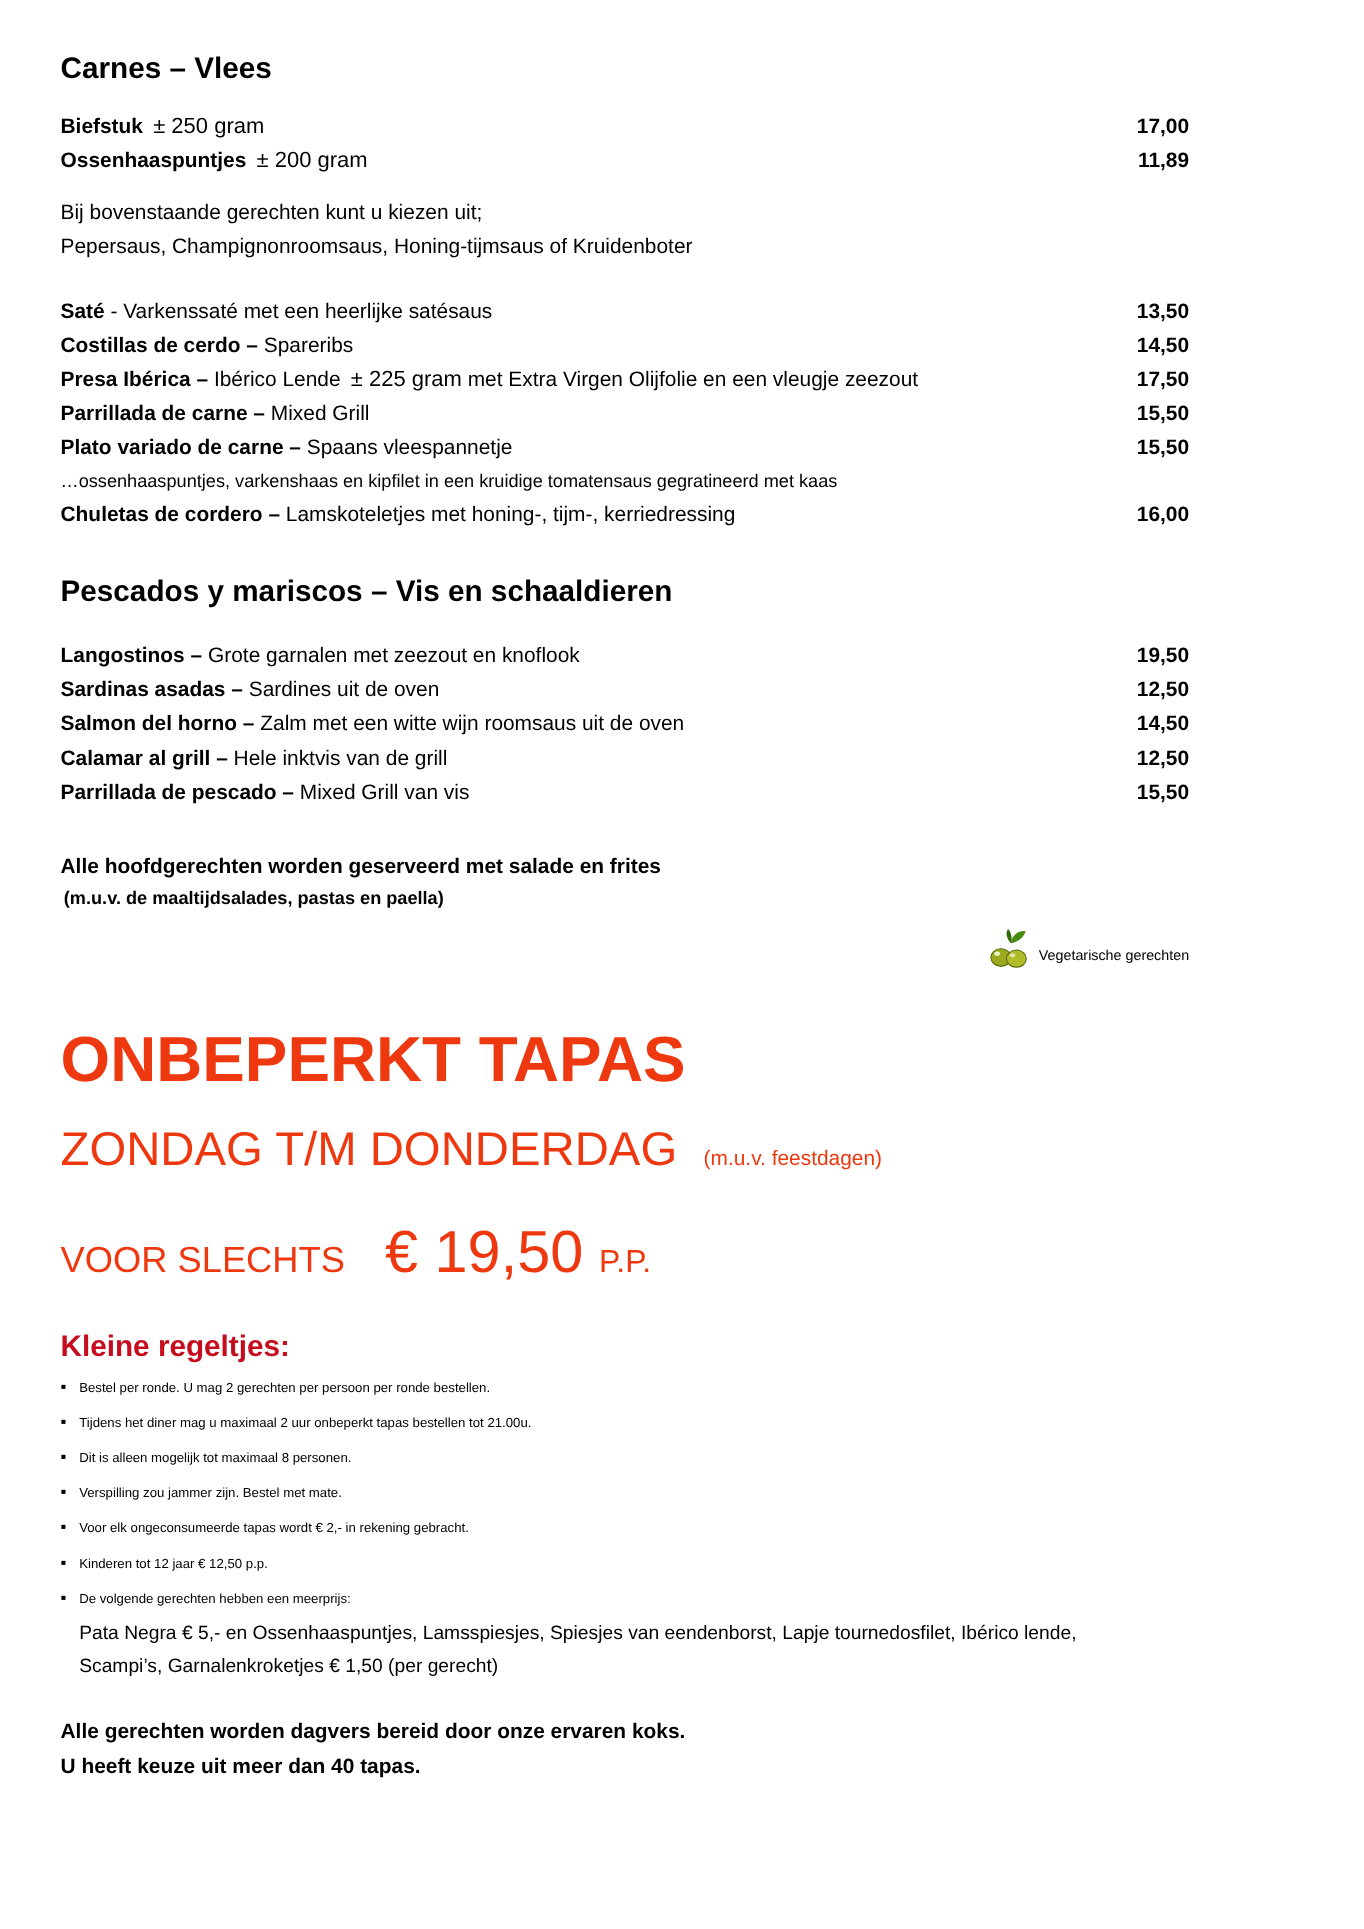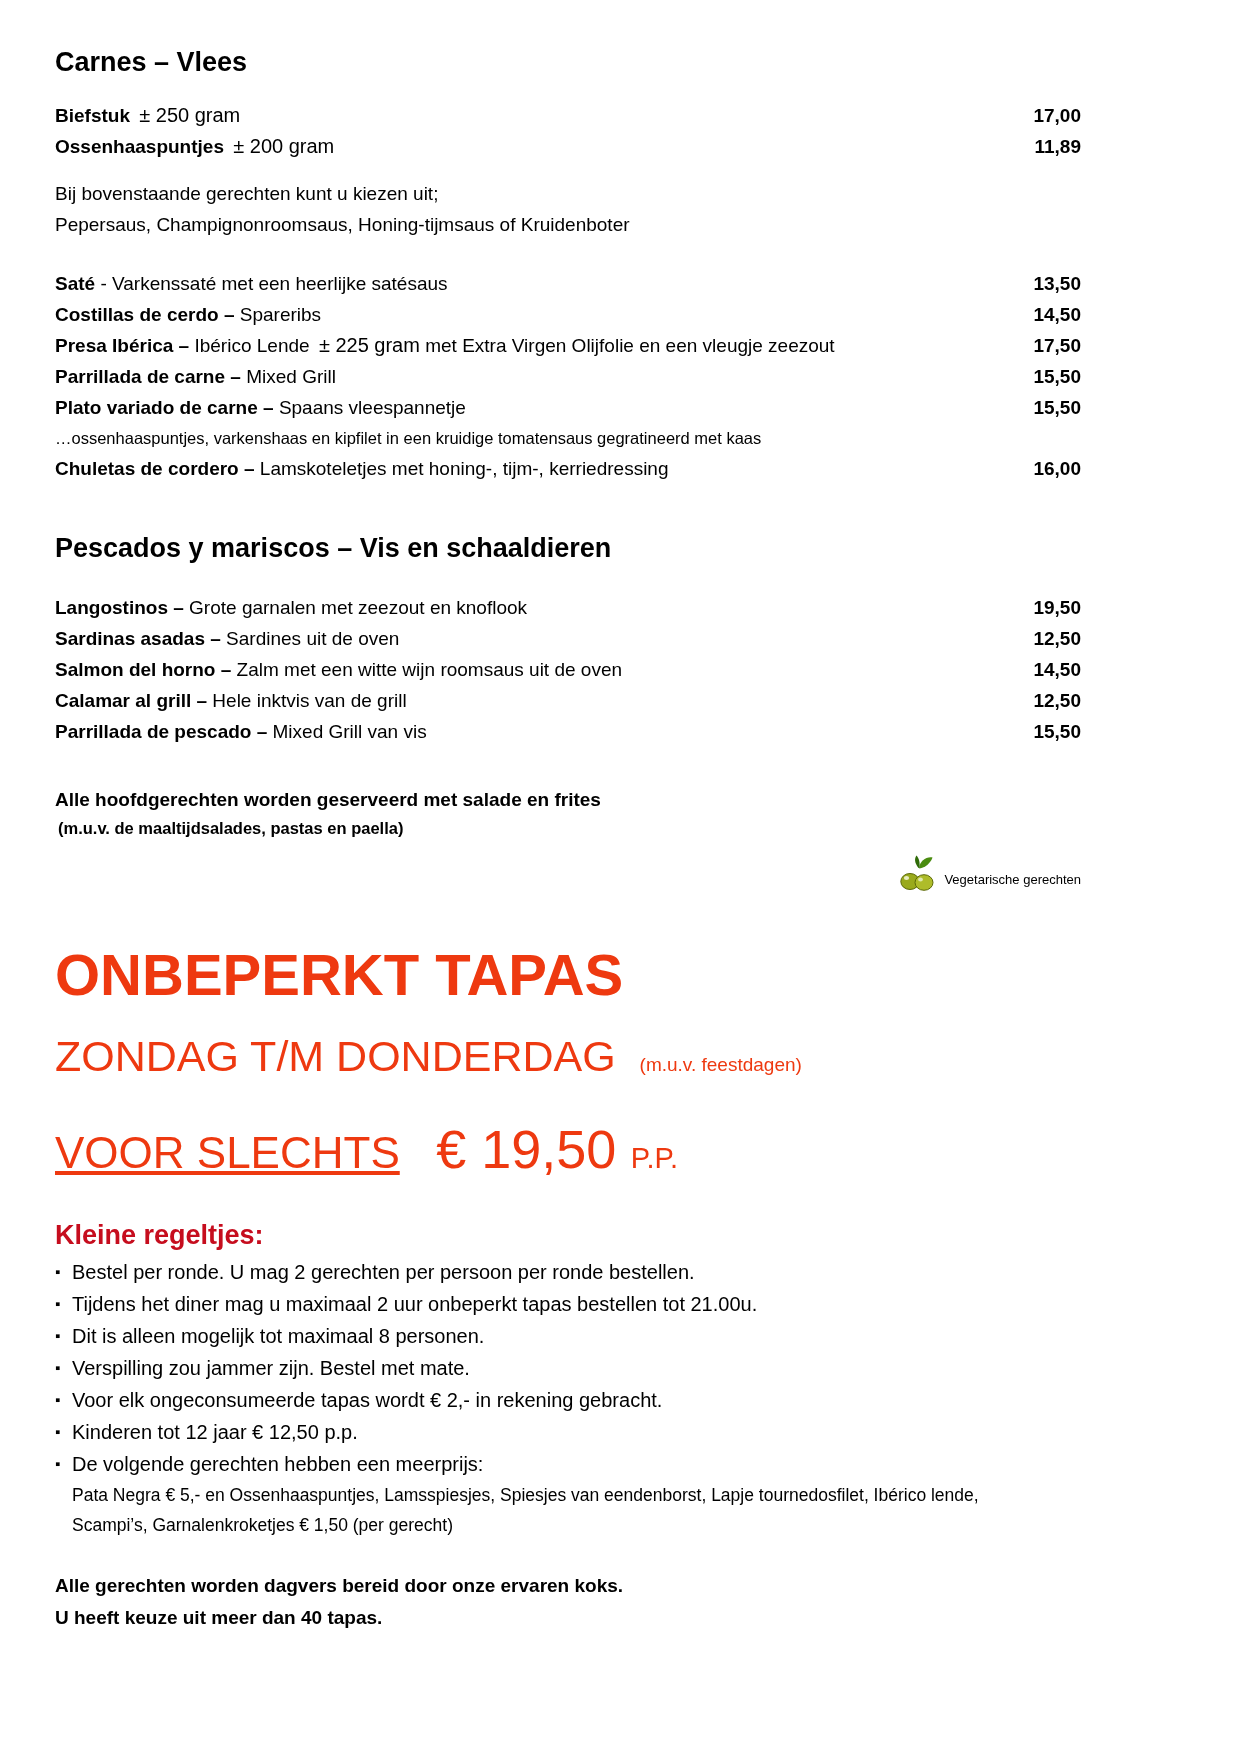--- a/index.html
+++ b/index.html
@@ -11,21 +11,21 @@
   html,body{margin:0;padding:0;background:#ffffff;}
   .page{
     width:1124px;height:1754px;
     padding:46px 43px 0 55px;
     font-family:"Liberation Sans","DejaVu Sans",sans-serif;
     color:var(--ink);
     overflow:hidden;
   }
   .h1{font-size:27px;font-weight:700;line-height:32px;}
   .carnes-title{margin-bottom:22px;}
-  .pescados-title{margin-top:48px;margin-bottom:28px;}
+  .pescados-title{margin-top:37px;margin-bottom:28px;}
 
   .row{display:flex;justify-content:space-between;align-items:baseline;font-size:19px;line-height:31px;}
   .item-text{flex:1 1 auto;}
   .name{font-weight:700;}
   .gram{font-size:20px;margin-left:4px;}
   .desc,.desc2{font-weight:400;}
   .price{font-weight:700;font-size:19px;flex:0 0 auto;margin-left:12px;}
 
   .note-block{margin-top:16px;}
   .note{font-size:19px;line-height:31px;}
@@ -35,27 +35,27 @@
   .serving{margin-top:38px;font-weight:700;font-size:19px;line-height:30px;}
   .serving2{font-weight:700;font-size:16.5px;line-height:26px;padding-left:3px;}
 
   .veg-row{margin-top:14px;display:flex;justify-content:flex-end;align-items:flex-end;gap:7px;}
   .veg-label{font-size:13px;font-weight:400;padding-bottom:4px;text-align:right;}
 
   .promo-title{margin-top:52px;font-size:58px;font-weight:700;line-height:64px;color:var(--accent);}
   .days{margin-top:24px;font-size:43px;font-weight:400;line-height:50px;color:var(--accent);}
   .days-note{font-size:19px;margin-left:12px;}
   .price-line{margin-top:28px;line-height:62px;color:var(--accent);white-space:nowrap;}
-  .pp-prefix{font-size:44px;text-decoration:underline;}
+  .pp-prefix{font-size:33px;}
   .pp-amount{font-size:54px;margin-left:32px;}
   .pp-unit{font-size:29px;margin-left:10px;}
 
   .rules-title{margin-top:24px;font-size:27px;font-weight:700;line-height:34px;color:var(--rules-red);}
   .rules{margin:4px 0 0 0;padding:0;list-style:none;}
-  .rules li{font-size:20px;line-height:32px;padding-left:17px;position:relative;}
+  .rules li{font-size:12px;line-height:32px;padding-left:17px;position:relative;}
   .rules li::before{content:"▪";position:absolute;left:0;top:0;font-size:15px;}
   .rules-detail{font-size:17.5px;line-height:30px;padding-left:17px;}
 
   .footer{margin-top:30px;font-weight:700;font-size:19px;line-height:32px;}
 </style>
 </head>
 <body>
 
 <div class="page">
 

